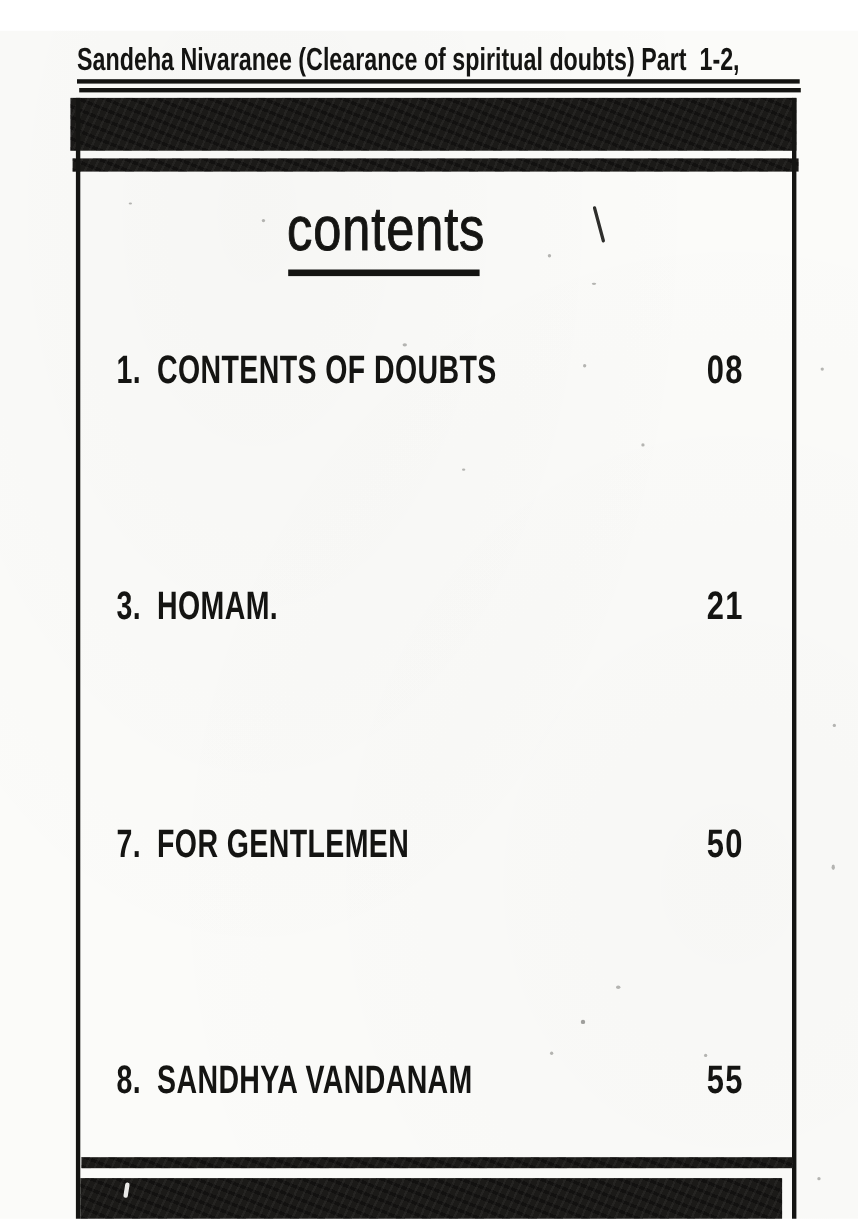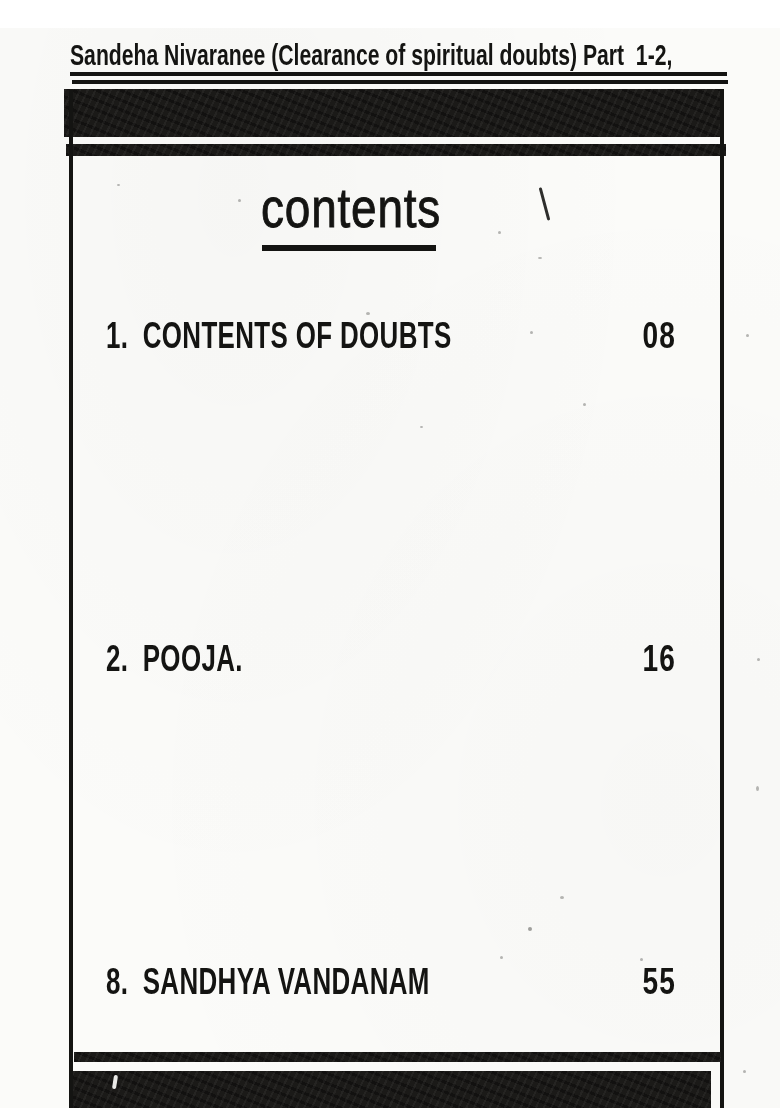--- a/index.html
+++ b/index.html
@@ -111,29 +111,33 @@
   <div class="abs rule title-rule"></div>
 
   <div class="toc">
 
     <div class="toc-row">
       <div class="row-text"><span class="entry-num">1.</span><span>CONTENTS OF DOUBTS</span></div>
       <div class="entry-page">08</div>
     </div>
 
 
+
     <div class="toc-row">
-      <div class="row-text"><span class="entry-num">2.</span><span>POOJA.</span></div>
-      <div class="entry-page">16</div>
+      <div class="row-text"><span class="entry-num">3.</span><span>HOMAM.</span></div>
+      <div class="entry-page">21</div>
     </div>
 
 
 
 
-
+    <div class="toc-row">
+      <div class="row-text"><span class="entry-num">7.</span><span>FOR GENTLEMEN</span></div>
+      <div class="entry-page">50</div>
+    </div>
 
     <div class="toc-row">
       <div class="row-text"><span class="entry-num">8.</span><span>SANDHYA VANDANAM</span></div>
       <div class="entry-page">55</div>
     </div>
 
 
 
   </div>
 

